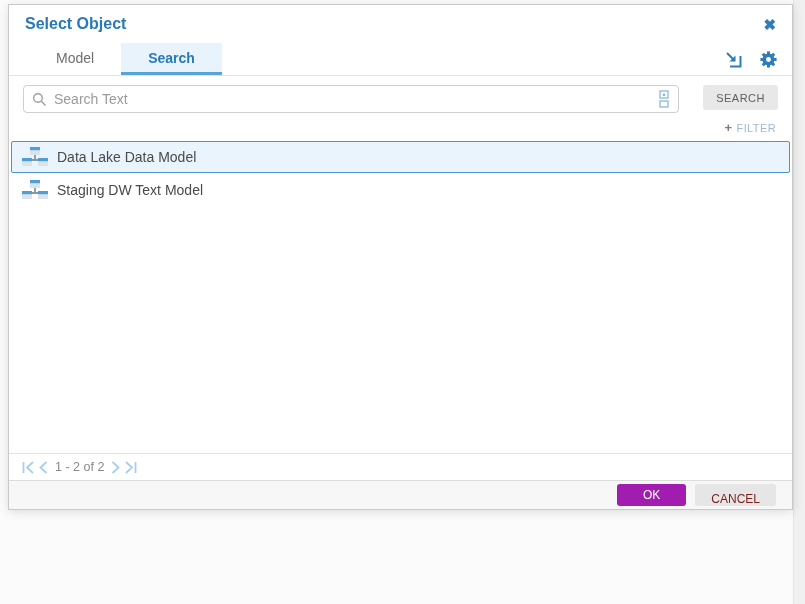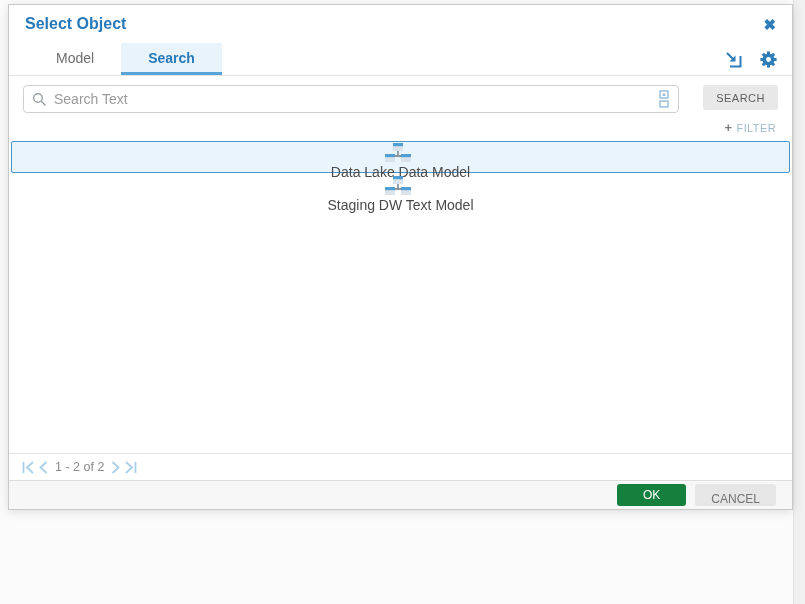--- a/index.html
+++ b/index.html
@@ -79,21 +79,21 @@
   .filter-link {
     display: flex; align-items: center; gap: 4px; cursor: pointer;
     font-size: 11px; letter-spacing: 0.4px;
   }
   .filter-plus { color: #7c7c7c; font-weight: bold; font-size: 13px; }
   .filter-label { color: #9fb9ce; }
   
   .list-area { flex: 1 1 auto; overflow: hidden; padding: 0 2px; }
   .list-item {
     display: flex; align-items: center; height: 32px; padding: 0 6px;
-    border: 1px solid transparent; cursor: pointer; margin: 0 0 1px 0; flex-direction: column;
+    border: 1px solid transparent; cursor: pointer; margin: 0 0 1px 0;
   }
   .list-item.selected {
     background: #e9f4fd; border: 1px solid #4e94c8; border-radius: 2px;
   }
   .item-icon { width: 26px; height: 22px; margin: 0 9px 0 4px; flex: 0 0 auto; }
   .item-label { font-size: 14px; color: #4a4a4a; }
   
   .pagination-row {
     flex: 0 0 auto; height: 27px; border-top: 1px solid #e3e3e3;
     display: flex; align-items: center; padding-left: 12px;
@@ -103,22 +103,22 @@
   
   .dlg-footer {
     flex: 0 0 auto; height: 29px; background: #f7f7f7; border-top: 1px solid #ddd;
     display: flex; align-items: center; justify-content: flex-end;
     gap: 9px; padding-right: 16px;
   }
   .btn {
     height: 22px; border: none; border-radius: 3px; font-size: 12px;
     cursor: pointer; font-family: "Liberation Sans", sans-serif;
   }
-  .btn-ok { background: #15803d; color: #ffffff; padding: 0 26px; }
-  .btn-cancel { background: #e6e6e6; color: #737373; padding: 8px 16px; }
+  .btn-ok { background: #a21caf; color: #ffffff; padding: 0 26px; }
+  .btn-cancel { background: #e6e6e6; color: #7f1d1d; padding: 8px 16px; }
 </style>
 </head>
 <body>
 
 <div class="page-scrollbar"></div>
 
 <div class="dialog">
 
   <div class="dlg-header">
     <span class="dlg-title">Select Object</span>

